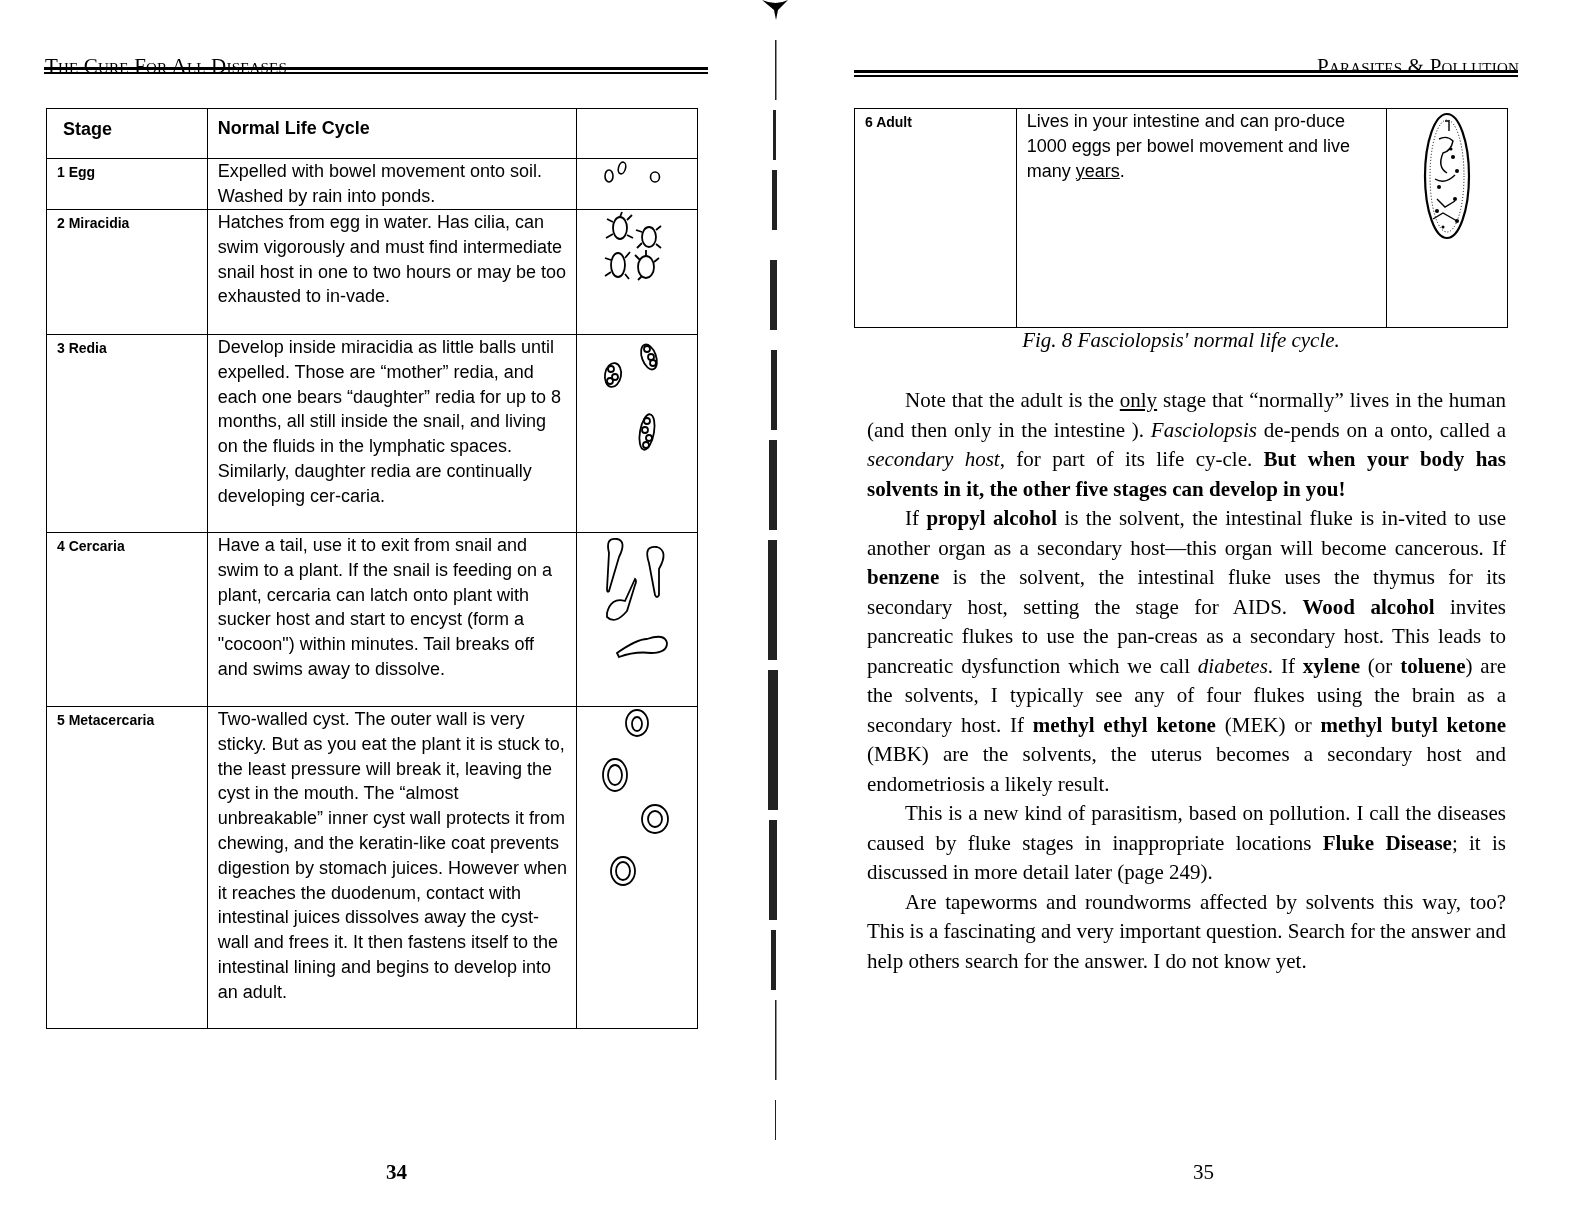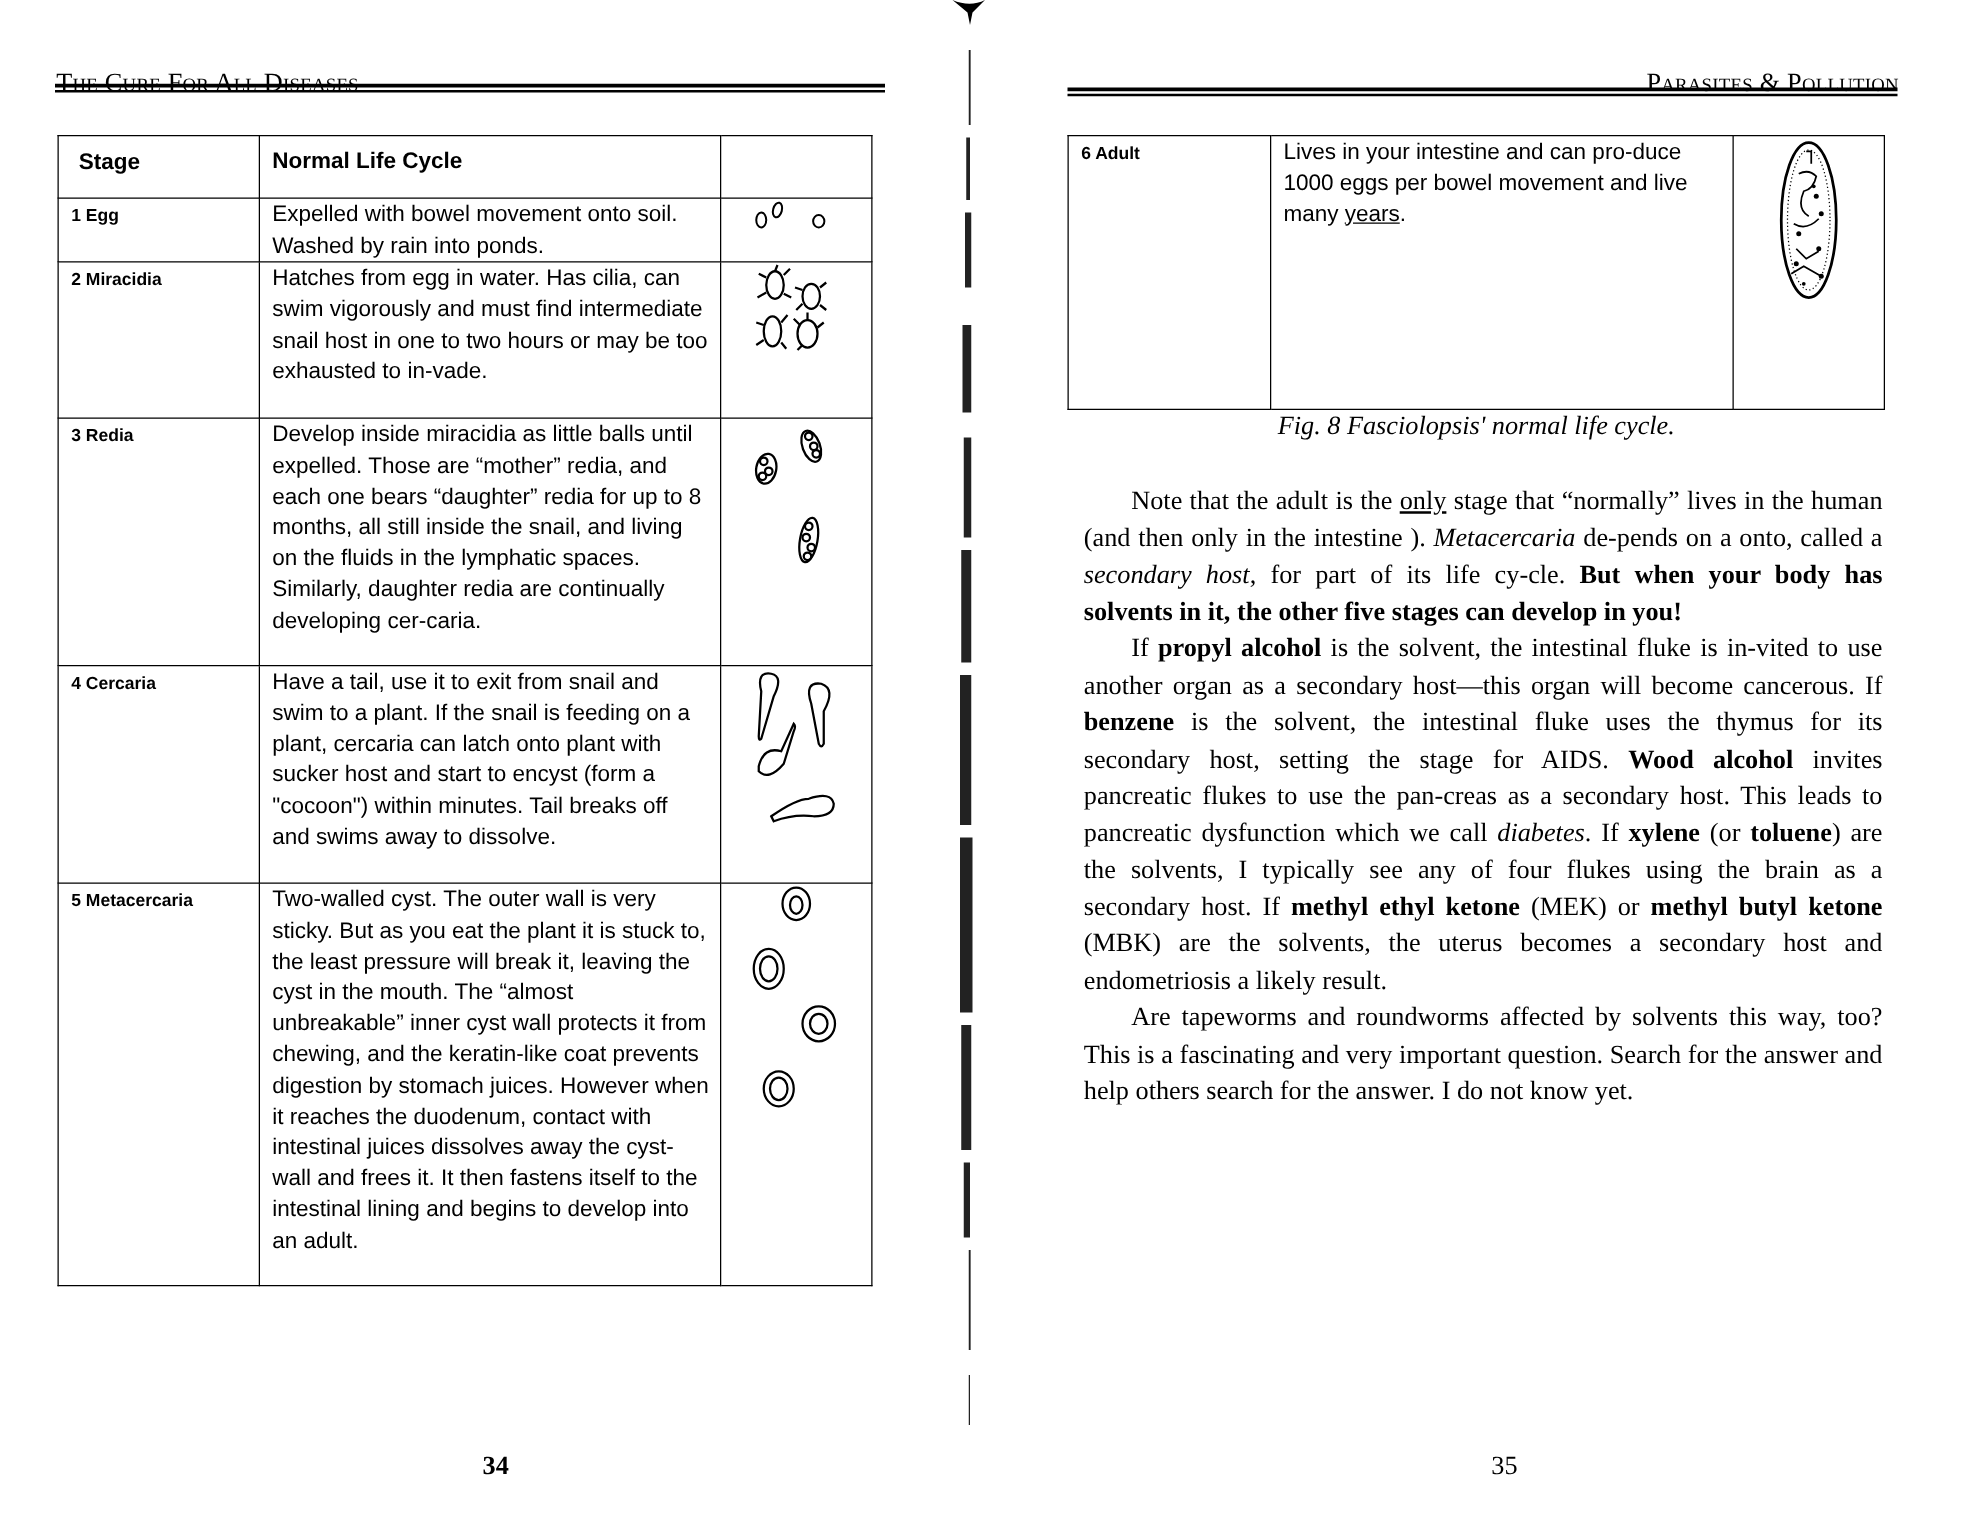--- a/index.html
+++ b/index.html
@@ -220,19 +220,20 @@
           </g>
         </svg>
       </td>
     </tr>
   </tbody>
     </table>
 
   <div class="caption">Fig. 8 Fasciolopsis' normal life cycle.</div>
 
   <div class="body-text">
-    <p><span>Note that the adult is the </span><span class="underline">only</span><span> stage that “normally” lives in the human (and then only in the intestine ). </span><i>Metacercaria</i><span> de-pends on a onto, called a </span><i>secondary host</i><span>, for part of its life cy-cle. </span><b>But when your body has solvents in it, the other five stages can develop in you!</b></p>
+    <p><span>Note that the adult is the </span><span class="underline">only</span><span> stage that “normally” lives in the human (and then only in the intestine ). </span><i>Fasciolopsis</i><span> de-pends on a onto, called a </span><i>secondary host</i><span>, for part of its life cy-cle. </span><b>But when your body has solvents in it, the other five stages can develop in you!</b></p>
     <p><span>If </span><b>propyl alcohol</b><span> is the solvent, the intestinal fluke is in-vited to use another organ as a secondary host—this organ will become cancerous. If </span><b>benzene</b><span> is the solvent, the intestinal fluke uses the thymus for its secondary host, setting the stage for AIDS. </span><b>Wood alcohol</b><span> invites pancreatic flukes to use the pan-creas as a secondary host. This leads to pancreatic dysfunction which we call </span><i>diabetes</i><span>. If </span><b>xylene</b><span> (or </span><b>toluene</b><span>) are the solvents, I typically see any of four flukes using the brain as a secondary host. If </span><b>methyl ethyl ketone</b><span> (MEK) or </span><b>methyl butyl ketone</b><span> (MBK) are the solvents, the uterus becomes a secondary host and endometriosis a likely result.</span></p>
+    <p><span>This is a new kind of parasitism, based on pollution. I call the diseases caused by fluke stages in inappropriate locations </span><b>Fluke Disease</b><span>; it is discussed in more detail later (page 249).</span></p>
     <p><span>Are tapeworms and roundworms affected by solvents this way, too? This is a fascinating and very important question. Search for the answer and help others search for the answer. I do not know yet.</span></p>
   </div>
 
   <div class="folio">35</div>
 </div>
 
 </body></html>

